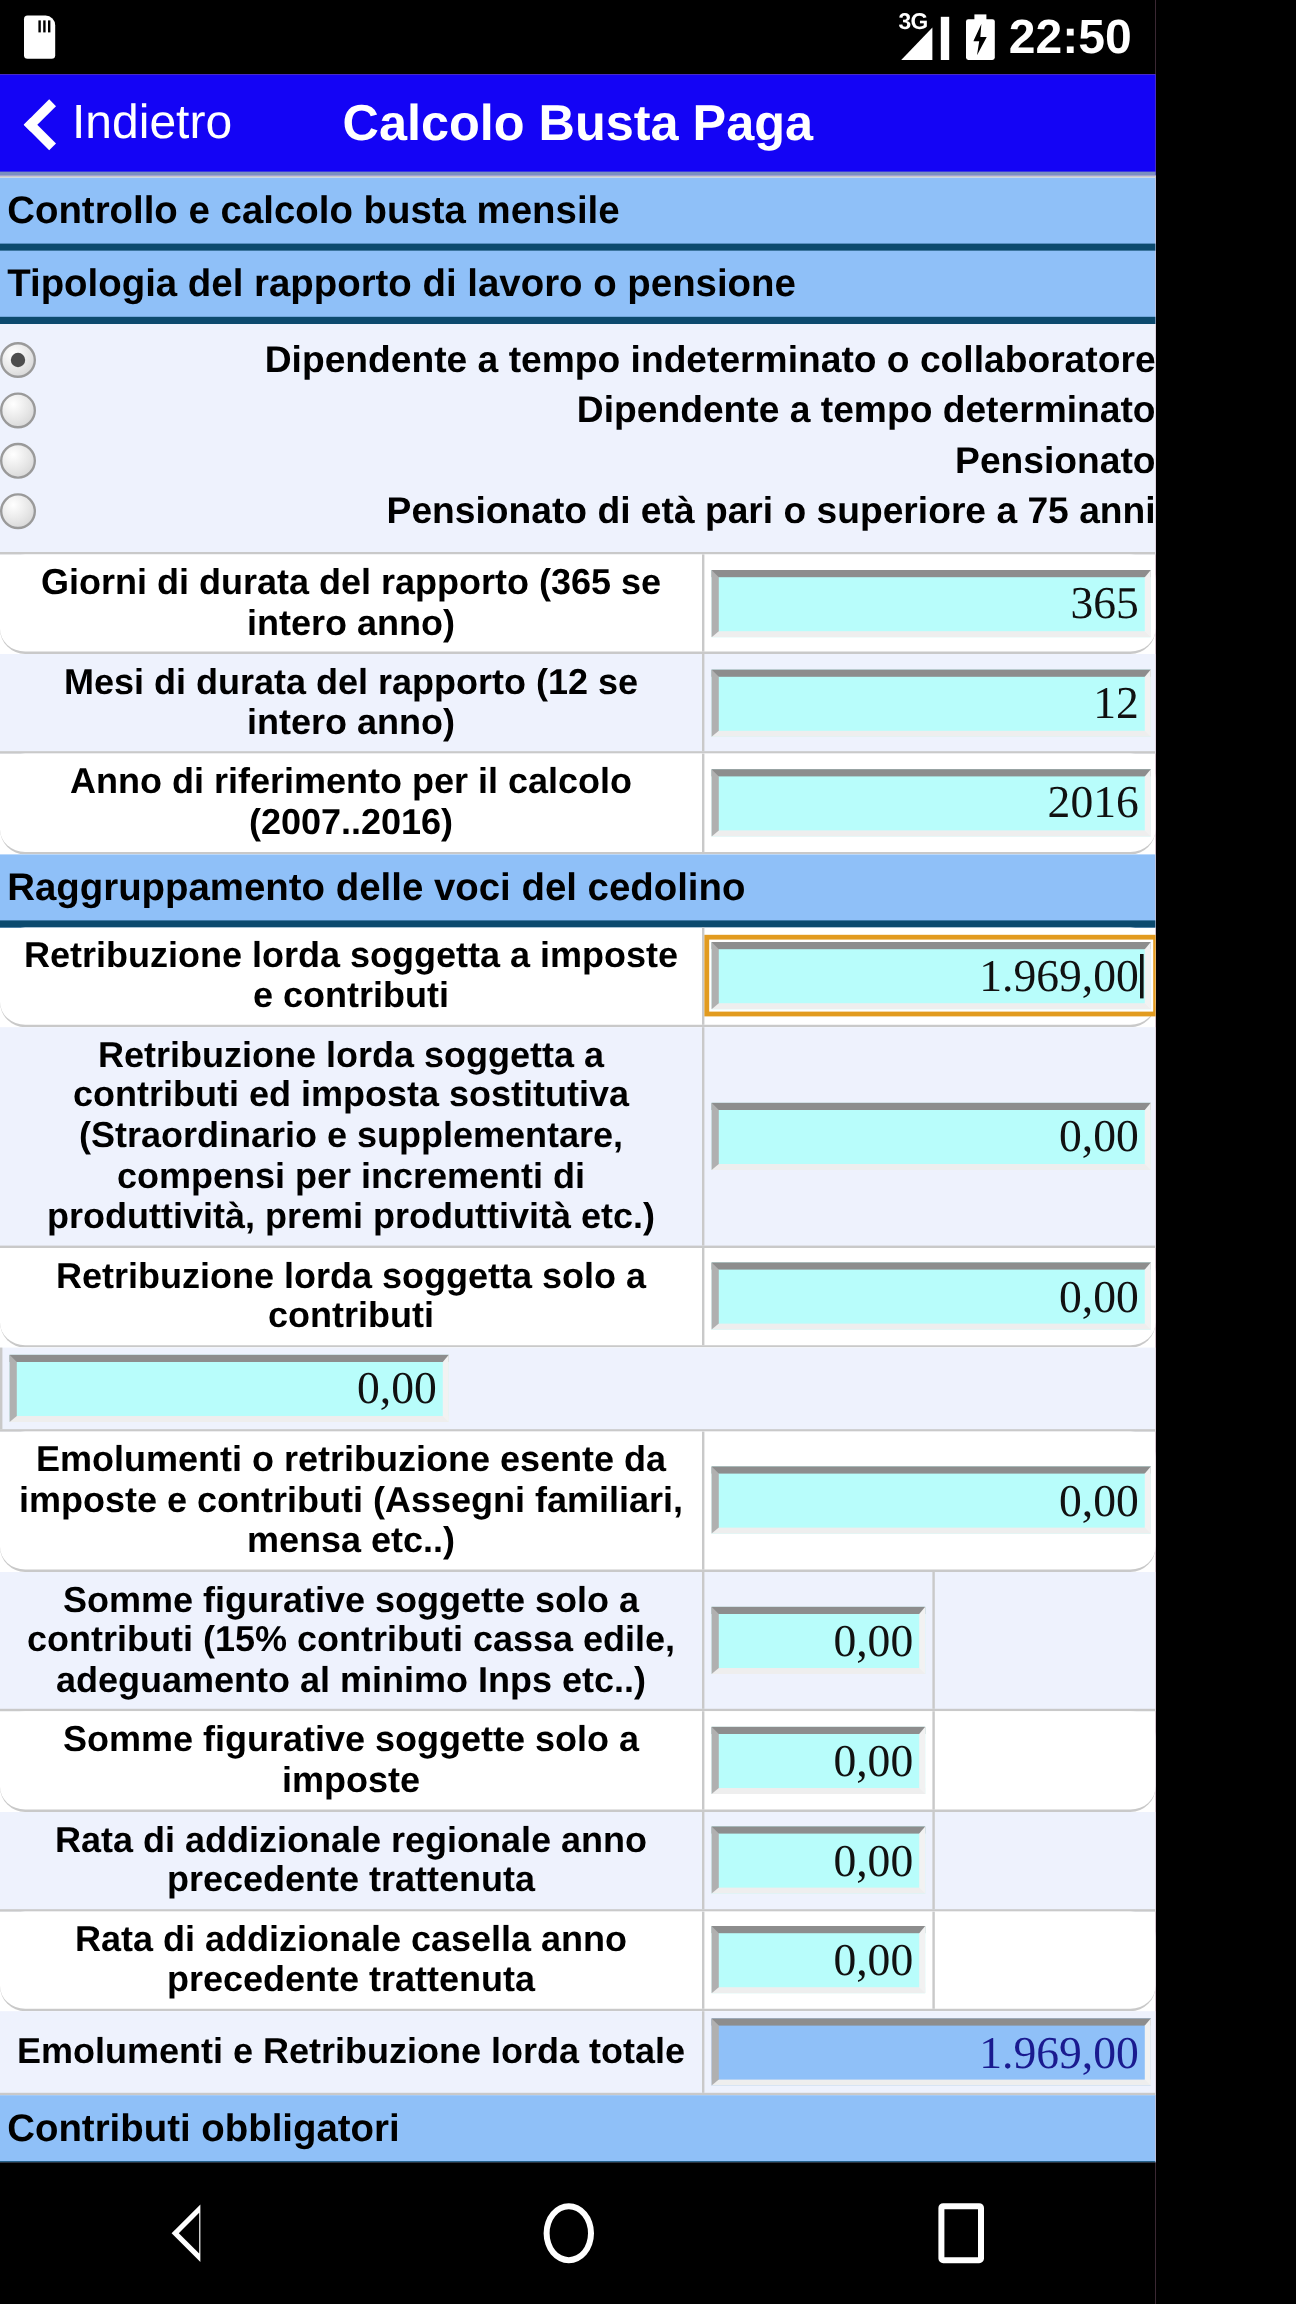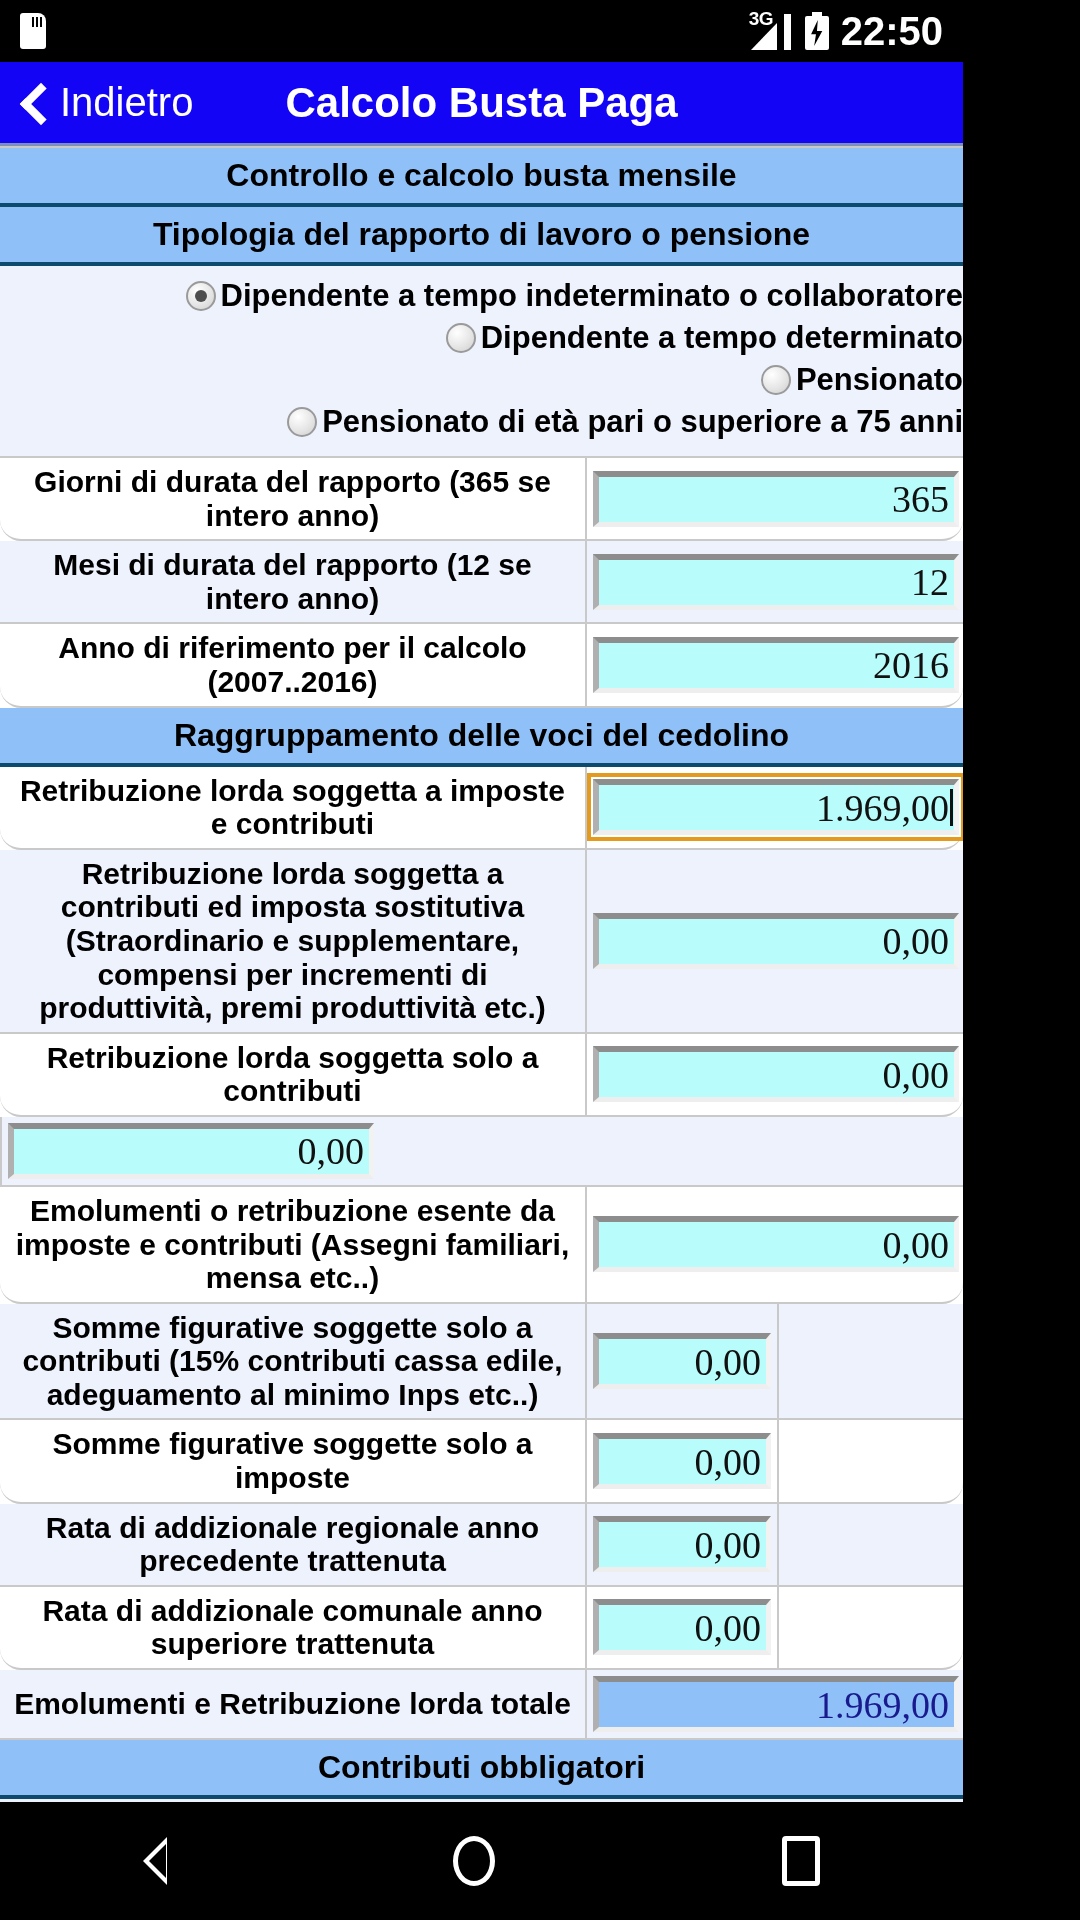--- a/index.html
+++ b/index.html
@@ -122,47 +122,46 @@
     display: flex;
     align-items: stretch;
     border-bottom: 2px solid #c9c9c9;
     min-height: 58px;
   }
   .row.alt { background: #eef2fd; }
   .row.plain { background: #ffffff; border-radius: 21px; }
 
   .band {
     background: #8fc0f8;
-    text-align: center;
     font-size: 32px;
     font-weight: bold;
     color: #000;
     padding: 9px 6px;
-    border-bottom: 4px solid #0c4a6e;
+    border-bottom: 6px solid #0c4a6e;
     font-family: "Liberation Sans", sans-serif;
   }
   .subnote {
     background: #eef2fd;
     text-align: center;
     font-size: 30px;
     font-weight: bold;
     color: #000;
     padding: 9px 6px;
     border-bottom: 4px solid #a3a3a3;
     font-family: "Liberation Sans", sans-serif;
   }
 
   
   .radiopanel {
     background: #eef2fd;
     padding: 9px 0 13px 0;
     border-bottom: 2px solid #c9c9c9;
   }
   .radioline {
-    display: flex; align-items: center; justify-content: flex-end;
+    display: flex; align-items: center; justify-content: space-between;
     gap: 5px; padding: 3px 0;
   }
   .radio {
     width: 30px; height: 30px; border-radius: 50%;
     background: radial-gradient(circle at 35% 30%, #ffffff 0%, #e6e6e6 55%, #cfcfcf 100%);
     border: 2px solid #9a9a9a;
     position: relative; flex: 0 0 auto;
   }
   .radio.on::after {
     content: ""; position: absolute; left: 7px; top: 7px;
@@ -397,21 +396,21 @@
       <div class="spacercell"></div>
     </div>
     <div class="row alt">
       <div class="lab narrow">Rata di addizionale regionale anno precedente trattenuta</div>
       <div class="fieldcell mid">
         <div class="inputbox midsize">0,00</div>
       </div>
       <div class="spacercell"></div>
     </div>
     <div class="row plain">
-      <div class="lab narrow">Rata di addizionale comunale anno superiore trattenuta</div>
+      <div class="lab narrow">Rata di addizionale casella anno precedente trattenuta</div>
       <div class="fieldcell mid">
         <div class="inputbox midsize">0,00</div>
       </div>
       <div class="spacercell"></div>
     </div>
 
     <div class="row alt">
       <div class="lab">Emolumenti e Retribuzione lorda totale</div>
       <div class="fieldcell">
         <div class="inputbox readonly">1.969,00</div>

